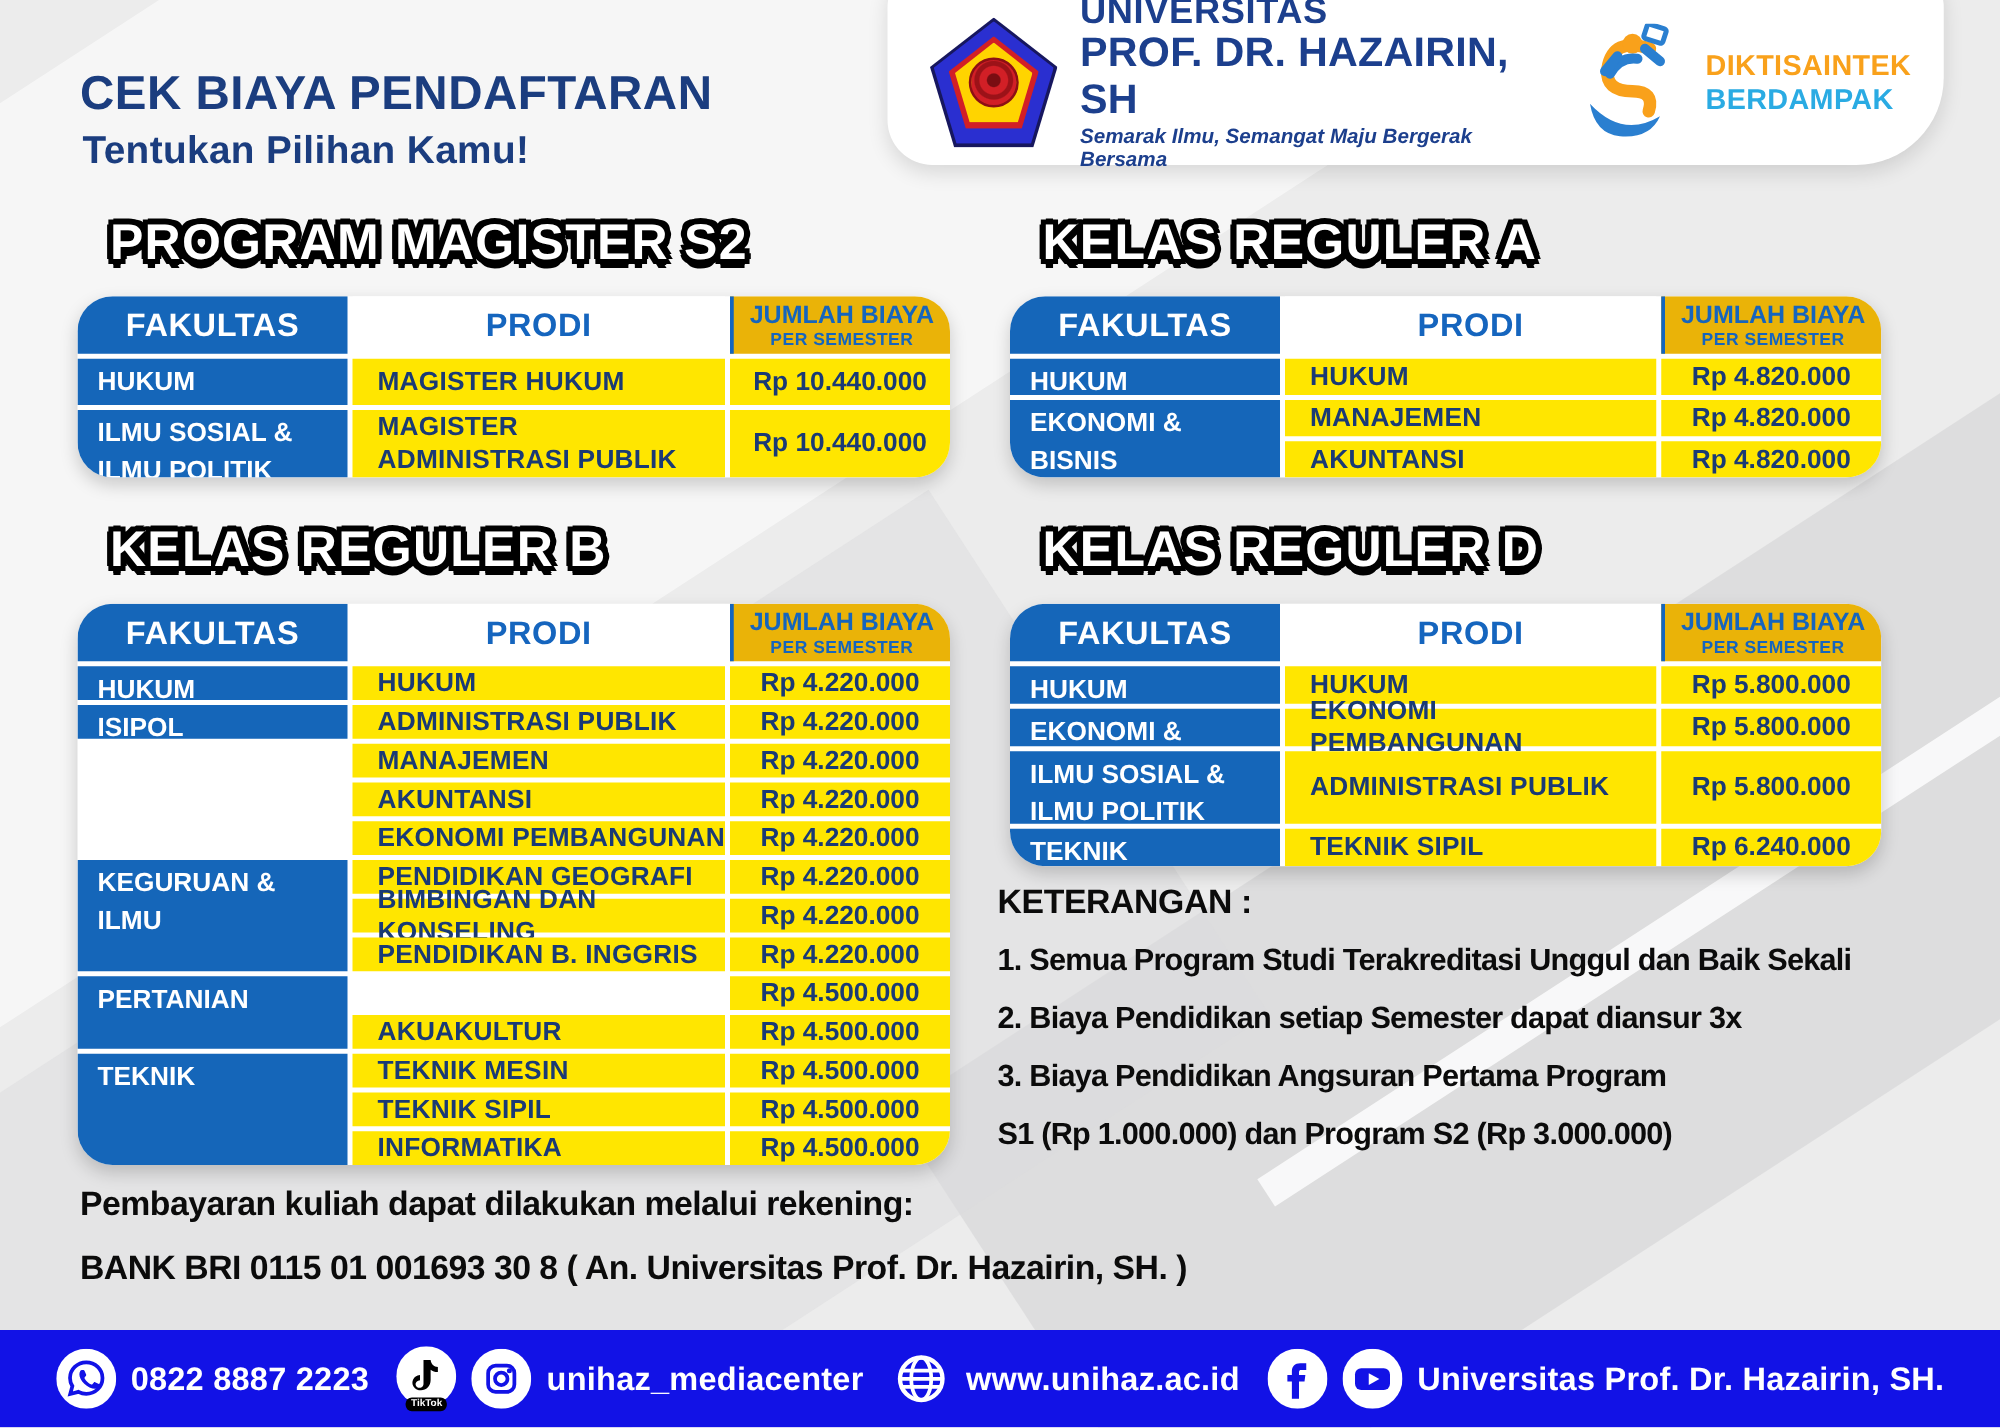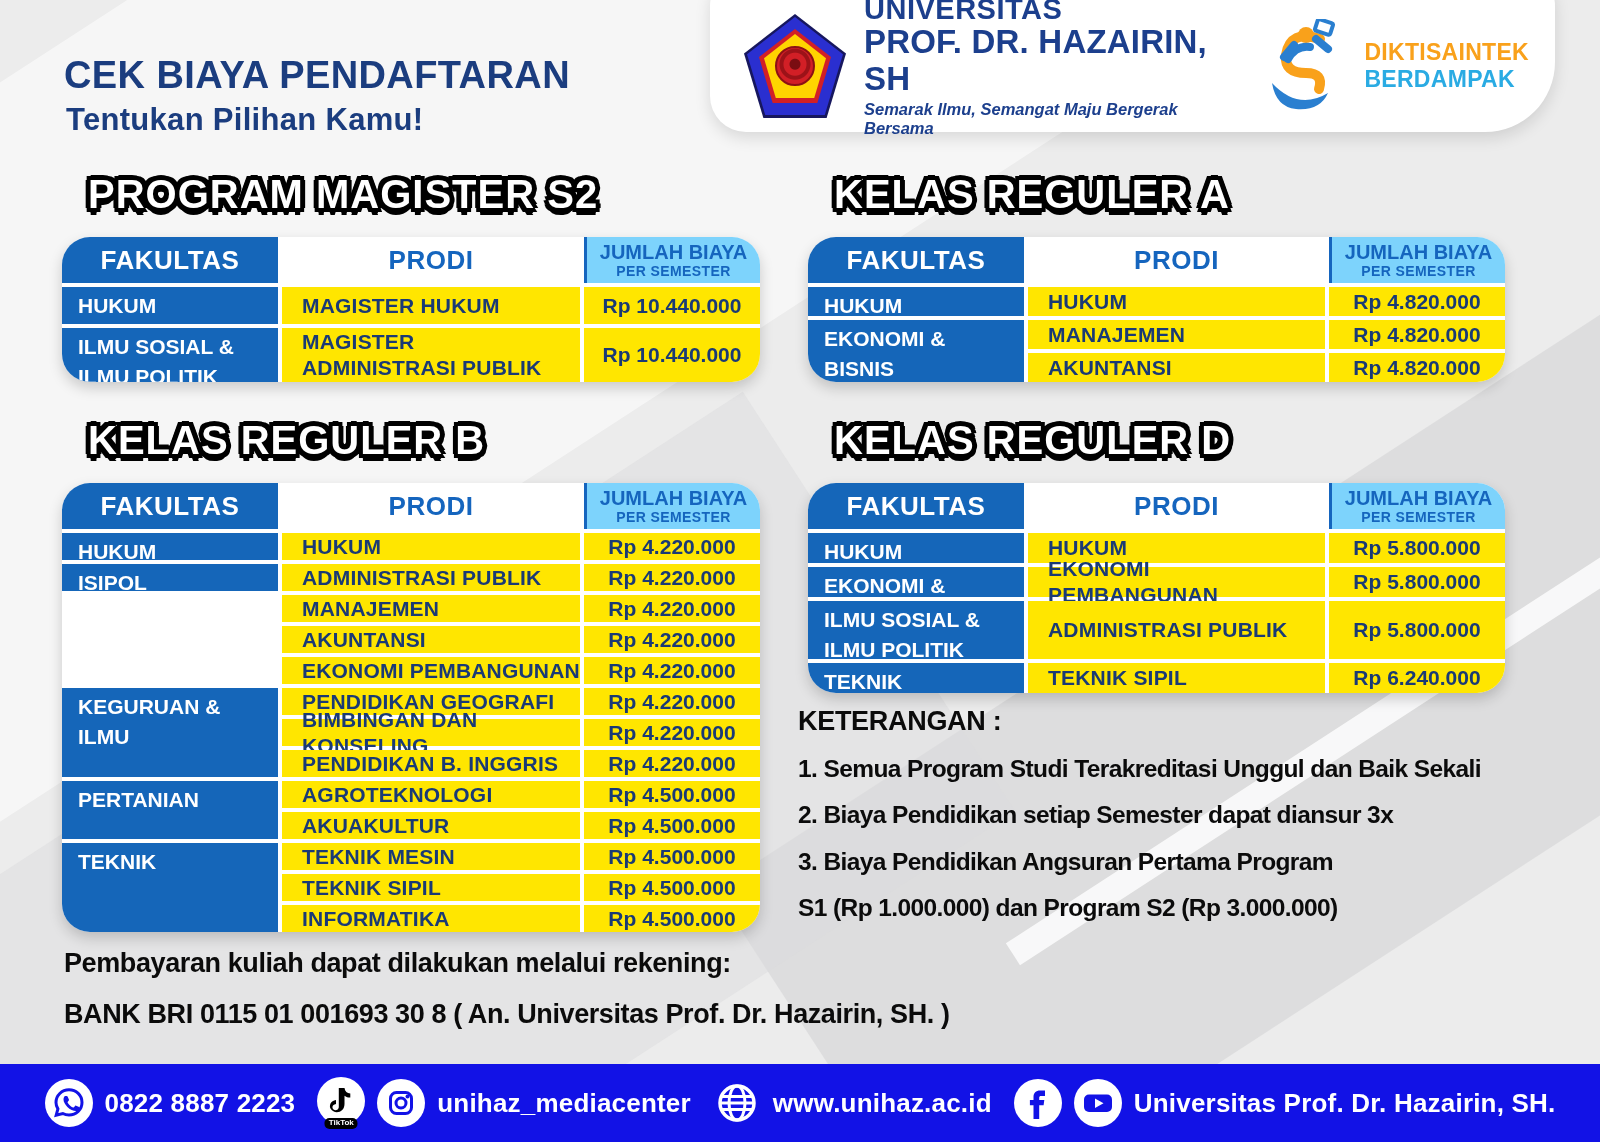--- a/index.html
+++ b/index.html
@@ -42,21 +42,21 @@
 
   
   .fee-table{position:absolute;display:grid;grid-template-columns:216px 1fr 176px;gap:4px;background:#fff;border-radius:28px;overflow:hidden;box-shadow:0 6px 14px rgba(0,0,0,.18);}
   .t0{left:62px;top:237px;width:698px;}
   .t1{left:808px;top:237px;width:697px;}
   .t2{left:62px;top:483px;width:698px;}
   .t3{left:808px;top:483px;width:697px;}
   .cell{display:flex;flex-direction:column;justify-content:center;box-sizing:border-box;}
   .h-fak{background:var(--table-blue);color:#fff;font-weight:bold;font-size:26px;flex-direction:row;align-items:center;justify-content:center;letter-spacing:.5px;}
   .h-prodi{background:#fff;color:var(--header-text-blue);font-weight:bold;font-size:26px;flex-direction:row;align-items:center;justify-content:center;letter-spacing:.5px;}
-  .h-jumlah{background:#7dd3fc;color:var(--header-text-blue);align-items:center;justify-content:center;border-left:3px solid var(--header-text-blue);}
+  .h-jumlah{background:#eab308;color:var(--header-text-blue);align-items:center;justify-content:center;border-left:3px solid var(--header-text-blue);}
   .j1{font-size:20px;font-weight:bold;line-height:1.1;}
   .j2{font-size:14px;font-weight:bold;letter-spacing:.4px;}
   .fak{background:var(--table-blue);color:#fff;font-weight:bold;font-size:21px;padding:4px 8px 2px 16px;justify-content:flex-start;line-height:30px;}
   .prodi{background:var(--row-yellow);color:var(--cell-text);font-weight:bold;font-size:21px;padding-left:20px;line-height:26px;letter-spacing:.2px;}
   .biaya{background:var(--row-yellow);color:var(--cell-text);font-weight:bold;font-size:21px;flex-direction:row;align-items:center;justify-content:center;text-align:center;}
 
   
   .ket{position:absolute;left:798px;top:706px;width:724px;color:#0b0b0b;}
   .ket-title{font-size:27px;font-weight:bold;letter-spacing:-.3px;}
   .ket-item{font-size:24.5px;font-weight:bold;letter-spacing:-.6px;margin-top:17px;line-height:1.2;}
@@ -218,23 +218,20 @@
         <div>BIMBINGAN DAN KONSELING</div>
       </div>
       <div class="cell biaya" style="grid-area: 8 / 3;">Rp 4.220.000</div>
       <div class="cell prodi" style="grid-area: 9 / 2;">
         <div>PENDIDIKAN B. INGGRIS</div>
       </div>
       <div class="cell biaya" style="grid-area: 9 / 3;">Rp 4.220.000</div>
       <div class="cell fak" style="grid-area: 10 / 1 / span 2;">
         <div>PERTANIAN</div>
       </div>
-      <div class="cell prodi" style="grid-area: 10 / 2;">
-        <div>AGROTEKNOLOGI</div>
-      </div>
       <div class="cell biaya" style="grid-area: 10 / 3;">Rp 4.500.000</div>
       <div class="cell prodi" style="grid-area: 11 / 2;">
         <div>AKUAKULTUR</div>
       </div>
       <div class="cell biaya" style="grid-area: 11 / 3;">Rp 4.500.000</div>
       <div class="cell fak" style="grid-area: 12 / 1 / span 3;">
         <div>TEKNIK</div>
       </div>
       <div class="cell prodi" style="grid-area: 12 / 2;">
         <div>TEKNIK MESIN</div>

